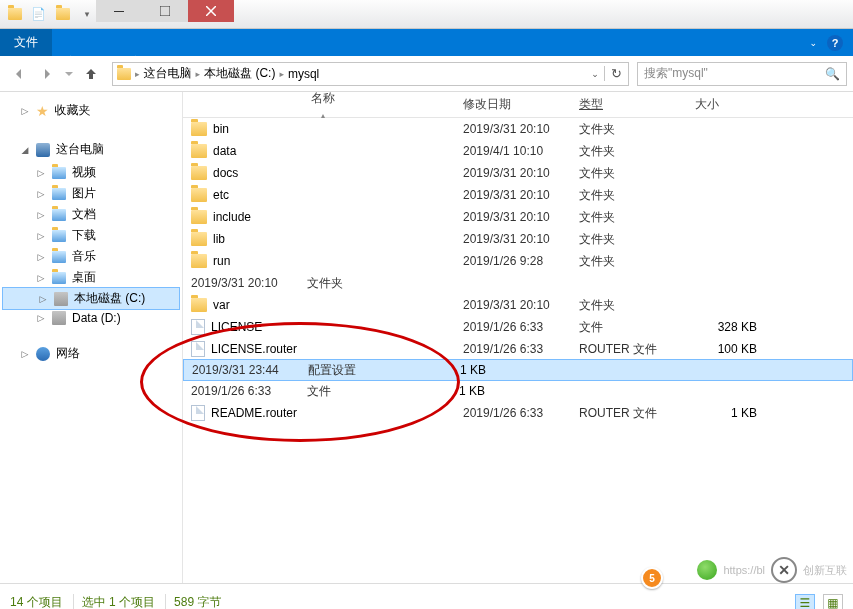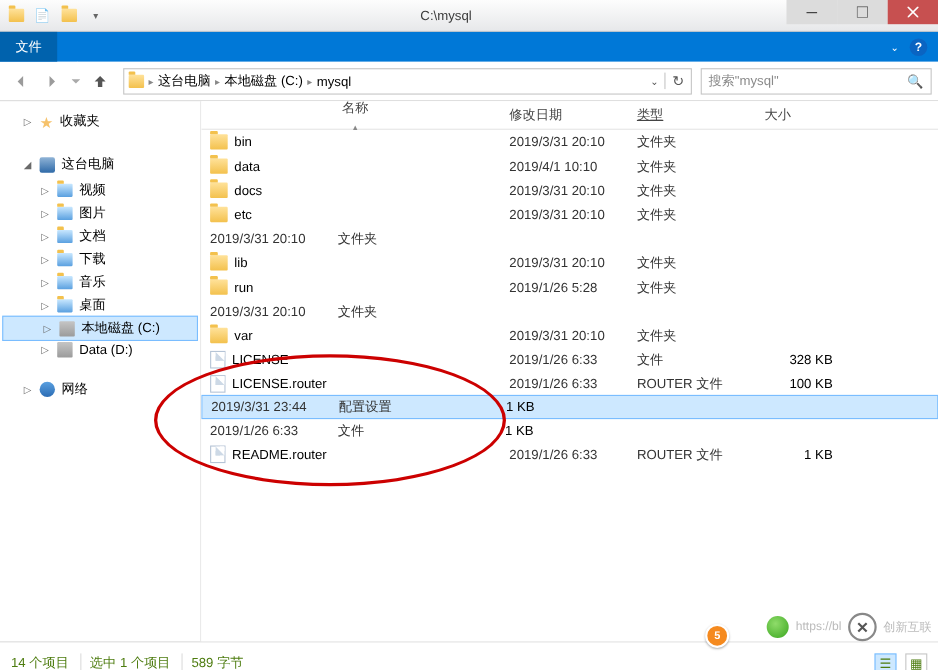--- a/index.html
+++ b/index.html
@@ -84,21 +84,20 @@
   <div class="qat">
     <span class="qicon">
         <span class="fld-icon"></span>
       </span>
     <span class="qicon">📄</span>
     <span class="qicon">
         <span class="fld-icon"></span>
       </span>
     <span class="qicon" style="font-size:9px;color:#666;">▾</span>
   </div>
-  <div class="title-text">C:\mysql</div>
   <div class="winbtns">
     <div class="winbtn min">
         <svg width="10" height="10">
           <rect y="5" width="10" height="1" fill="#333"></rect>
         </svg>
       </div>
     <div class="winbtn max">
         <svg width="10" height="10">
           <rect x="0" y="0" width="10" height="10" fill="none" stroke="#333"></rect>
         </svg>
@@ -268,39 +267,43 @@
         <div class="row">
           <div class="cell name-cell">
             <span class="file-ic fold"></span>
             <span>etc</span>
           </div>
           <div class="cell date-cell">2019/3/31 20:10</div>
           <div class="cell type-cell">文件夹</div>
           <div class="cell size-cell"></div>
         </div>
         <div class="row">
+          <div class="cell name-cell">
+            <span class="file-ic fold"></span>
+            <span>include</span>
+          </div>
           <div class="cell date-cell">2019/3/31 20:10</div>
           <div class="cell type-cell">文件夹</div>
           <div class="cell size-cell"></div>
         </div>
         <div class="row">
           <div class="cell name-cell">
             <span class="file-ic fold"></span>
             <span>lib</span>
           </div>
           <div class="cell date-cell">2019/3/31 20:10</div>
           <div class="cell type-cell">文件夹</div>
           <div class="cell size-cell"></div>
         </div>
         <div class="row">
           <div class="cell name-cell">
             <span class="file-ic fold"></span>
             <span>run</span>
           </div>
-          <div class="cell date-cell">2019/1/26 5:28</div>
+          <div class="cell date-cell">2019/1/26 9:28</div>
           <div class="cell type-cell">文件夹</div>
           <div class="cell size-cell"></div>
         </div>
         <div class="row">
           <div class="cell date-cell">2019/3/31 20:10</div>
           <div class="cell type-cell">文件夹</div>
           <div class="cell size-cell"></div>
         </div>
         <div class="row">
           <div class="cell name-cell">

